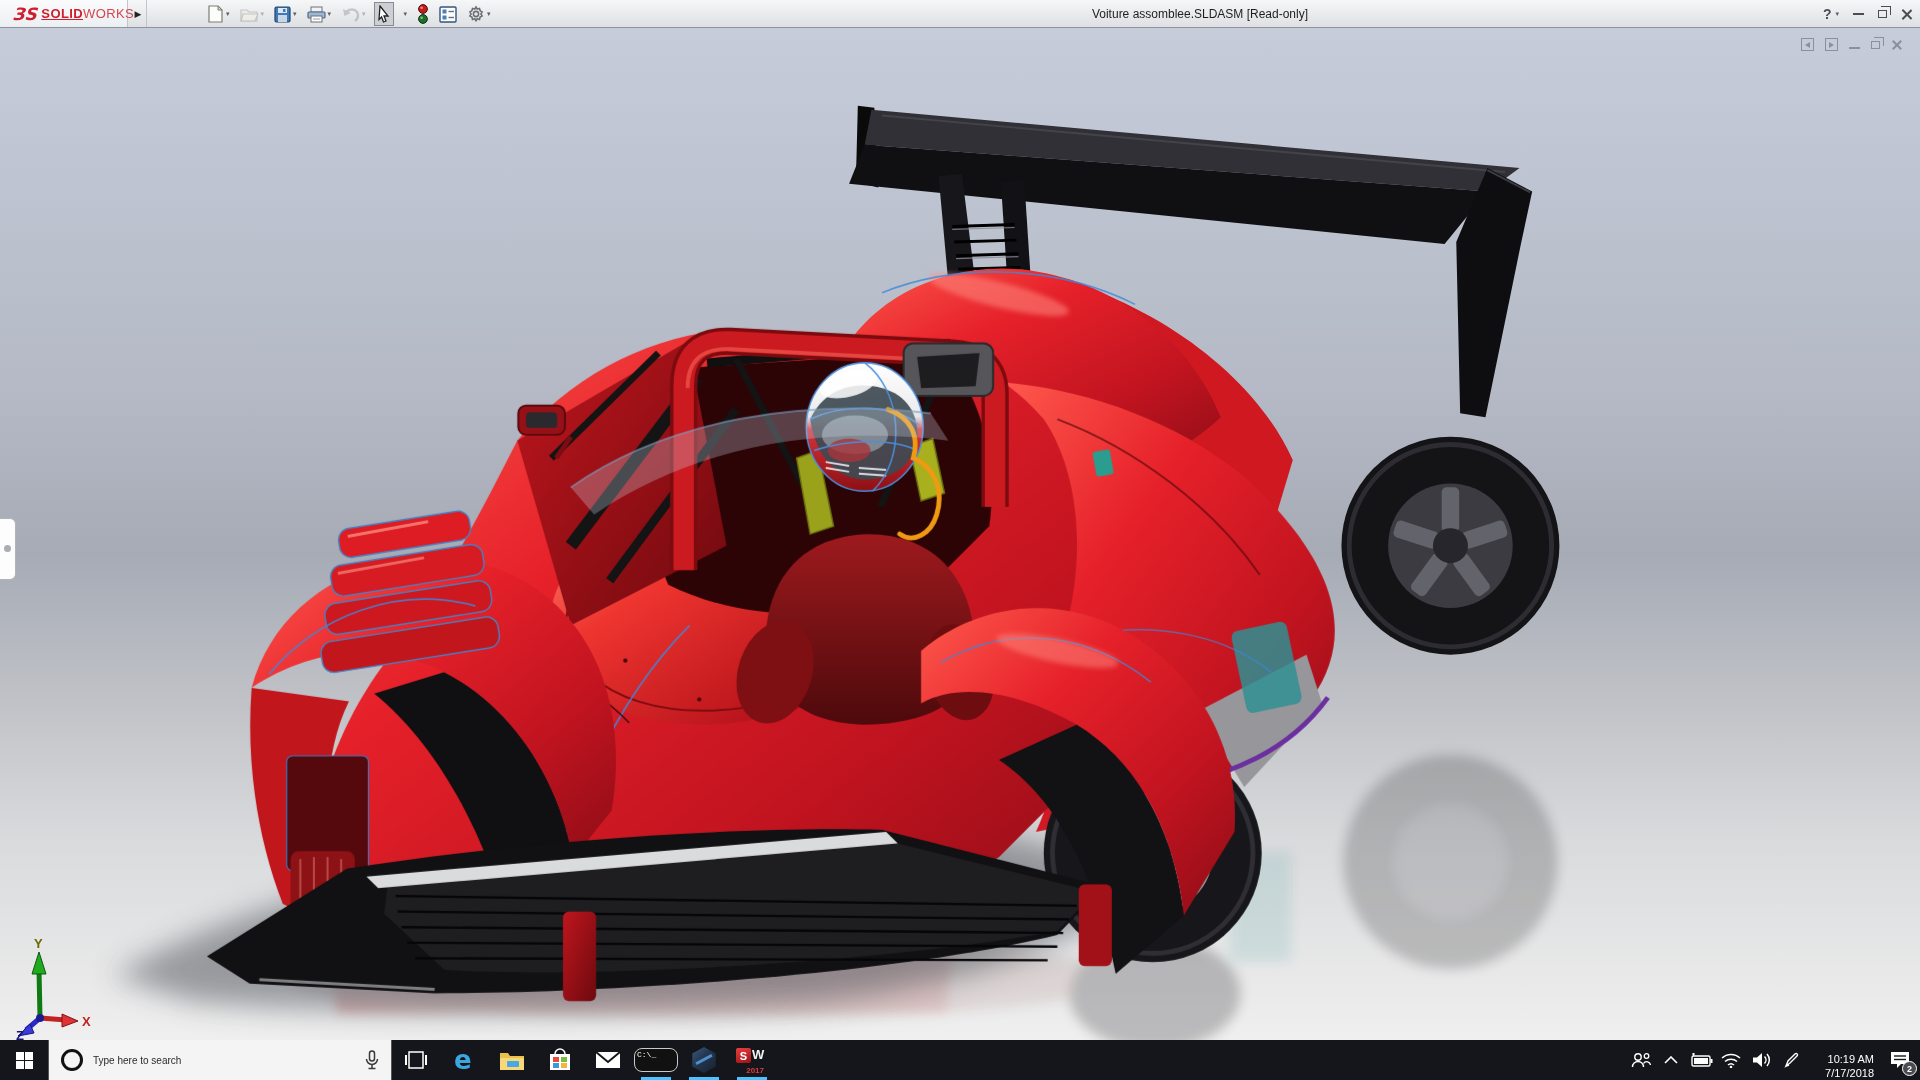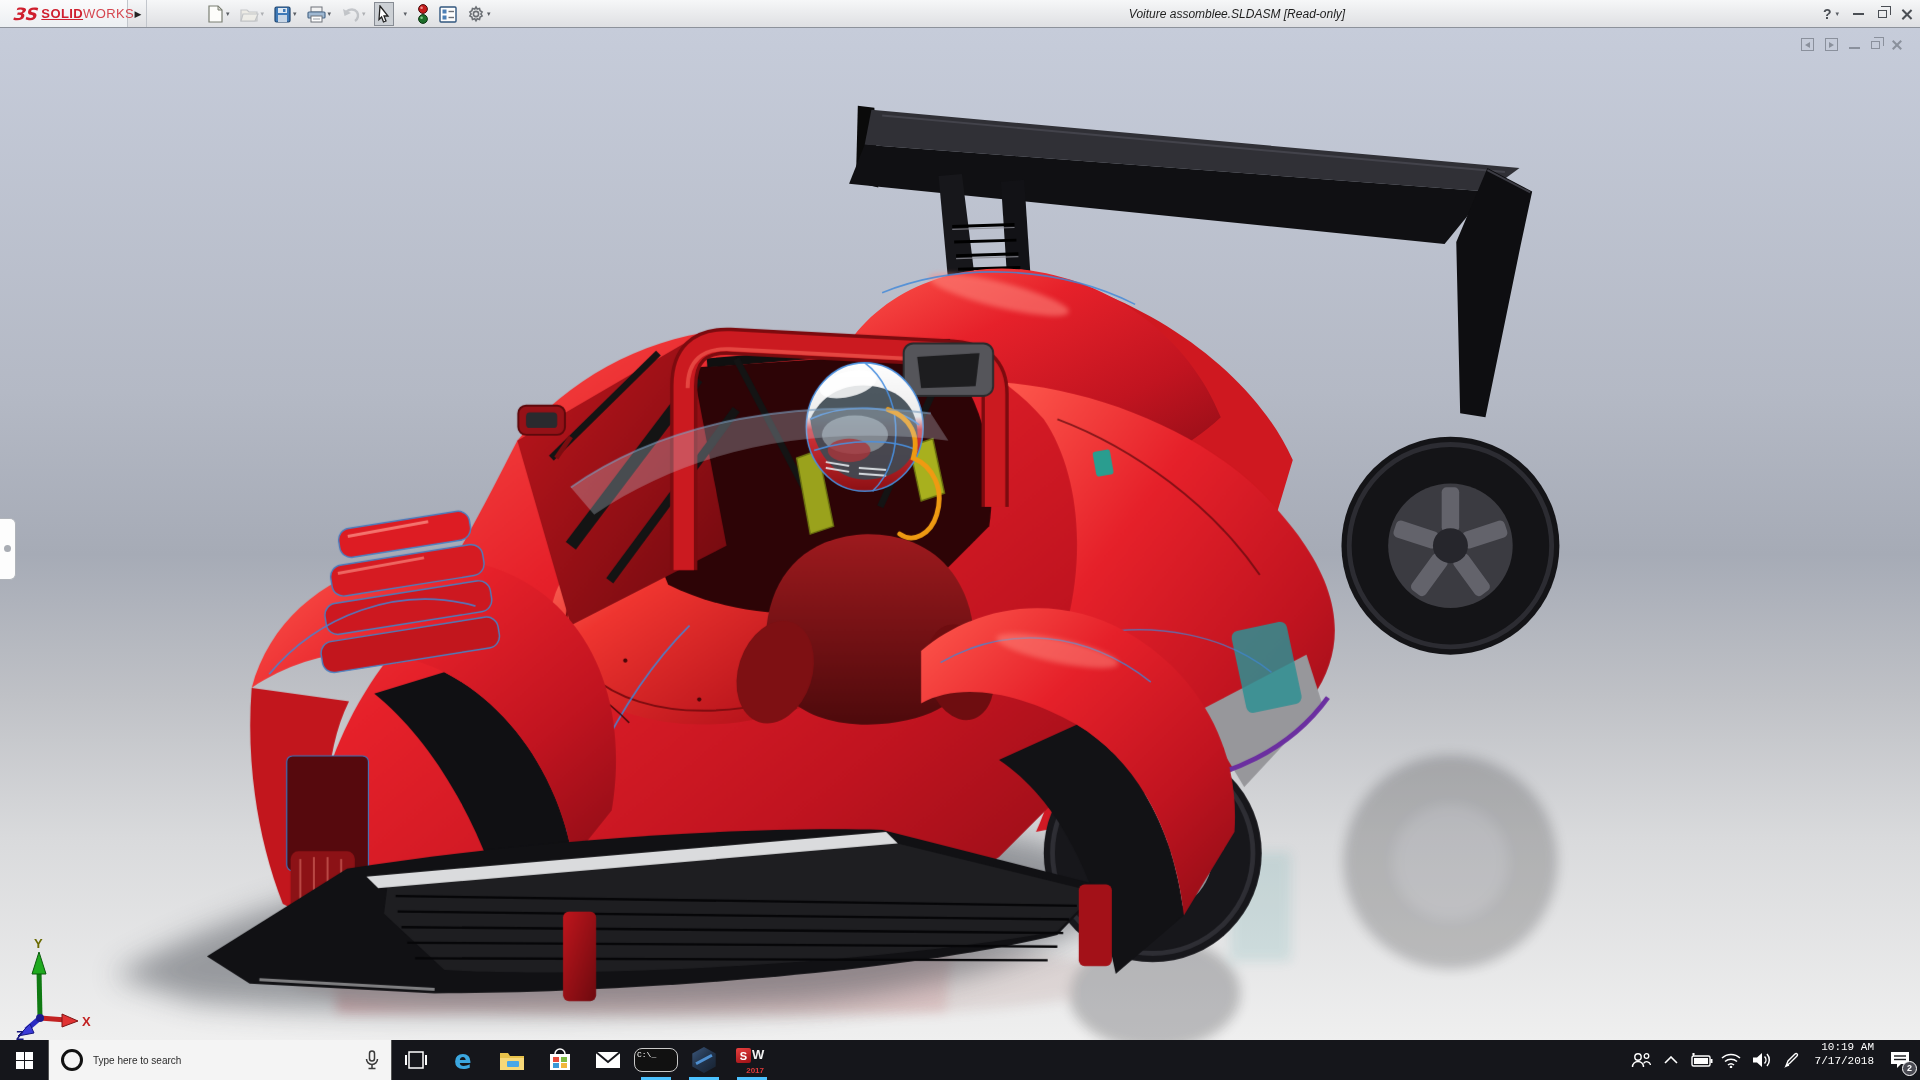--- a/index.html
+++ b/index.html
@@ -18,22 +18,22 @@
   .logo-solid{ font-size:13px; font-weight:bold; color:#cf1f2e; letter-spacing:.4px;text-decoration:underline; }
   .logo-works{ font-size:13px; font-weight:400; color:#d5454f; letter-spacing:.4px; }
   .flyout-btn{ position:absolute; left:130px; top:0; width:17px; height:27px; border-right:1px solid #c2c6cc;
     display:flex; align-items:center; justify-content:center; font-size:9px; color:#222; cursor:default;}
   .tb-icons{ position:absolute; left:205px; top:0; height:28px; display:flex; align-items:center; }
   .tb-btn{ display:flex; align-items:center; margin-right:6px; padding:2px 1px; border:1px solid transparent; }
   .tb-btn svg{ display:block; }
   .tb-btn .caret{ font-size:7px; color:#5a5e64; margin-left:2px; }
   .tb-btn.disabled{ opacity:.42; }
   .tb-btn.pressed{ background:#ccd0d5; border:1px solid #878c94; }
-  .doc-title{ position:absolute; left:1037px; top:0; width:400px; height:27px; display:flex;
-    align-items:center; justify-content:center; font-size:12px; color:#1e1e1e;font-style:italic; }
+  .doc-title{ position:absolute; left:1000px; top:0; width:400px; height:27px; display:flex;
+    align-items:center; justify-content:center; font-size:12px; color:#1e1e1e; }
   .win-controls{ position:absolute; right:8px; top:0; height:27px; display:flex; align-items:center; gap:14px; }
   .help-q{ font-size:14px; font-weight:bold; color:#4a4e54; }
   .help-caret{ font-size:7px; color:#5a5e64; margin-left:-10px; }
   .ic-min{ width:11px; height:2px; background:#4a4e54; }
   .ic-restore{ position:relative; width:9px; height:8px; border:1.5px solid #4a4e54; background:transparent; }
   .ic-restore::before{ content:""; position:absolute; left:2px; top:-5px; width:9px; height:8px; border:1.5px solid #4a4e54; border-bottom:none; border-left:none; }
   .ic-close{ position:relative; width:11px; height:11px; }
   .ic-close::before,.ic-close::after{ content:""; position:absolute; left:5px; top:0; width:1.8px; height:13px; background:#4a4e54; }
   .ic-close::before{ transform:rotate(45deg);} .ic-close::after{ transform:rotate(-45deg);}
 
@@ -72,21 +72,21 @@
   .hexagon{ width:26px; height:26px; background:linear-gradient(135deg,#3d5a80 0%,#24364e 45%,#16202e 100%);
     clip-path:polygon(50% 0,95% 25%,95% 75%,50% 100%,5% 75%,5% 25%); position:relative; }
   .hexagon::after{ content:""; position:absolute; left:4px; top:11px; width:18px; height:3px; background:#4e8fd0; transform:rotate(-28deg); }
   .cmd-icon{ width:44px; height:24px; background:#111; border:1px solid #c9c9c9; border-radius:8px;
     color:#fff; font-family:"Liberation Mono",monospace; font-size:8px; padding:1px 2px; }
   .sw-icon{ position:relative; width:32px; height:30px; }
   .sw-cube{ position:absolute; left:0; top:3px; width:15px; height:15px; background:linear-gradient(160deg,#e8403f,#9c1116); border-radius:2px;
     color:#fff; font-weight:bold; font-size:11px; display:flex; align-items:center; justify-content:center; }
   .sw-w{ position:absolute; left:16px; top:2px; color:#f2f2f2; font-weight:bold; font-size:13px; }
   .sw-year{ position:absolute; right:4px; bottom:0; color:#e03b3b; font-weight:bold; font-size:8px; }
-  .tray{ margin-left:auto; display:flex; align-items:flex-start; height:40px;font-family:Liberation Mono, monospace; }
+  .tray{ margin-left:auto; display:flex; align-items:flex-end; height:40px; }
   .tray-ic{ width:30px; height:40px; display:flex; align-items:center; justify-content:center; }
   .clock{ width:64px; text-align:right; color:#fff; font-size:11px; line-height:14px; margin:0 6px 0 4px; }
   .action{ position:relative; width:40px; height:40px; display:flex; align-items:center; justify-content:center; }
   .badge{ position:absolute; right:3px; bottom:4px; width:15px; height:15px; border-radius:50%;
     background:#4a4a52; border:1.5px solid #fff; color:#fff; font-size:9px; font-weight:bold;
     display:flex; align-items:center; justify-content:center; }
 </style>
 </head>
 <body>
 

